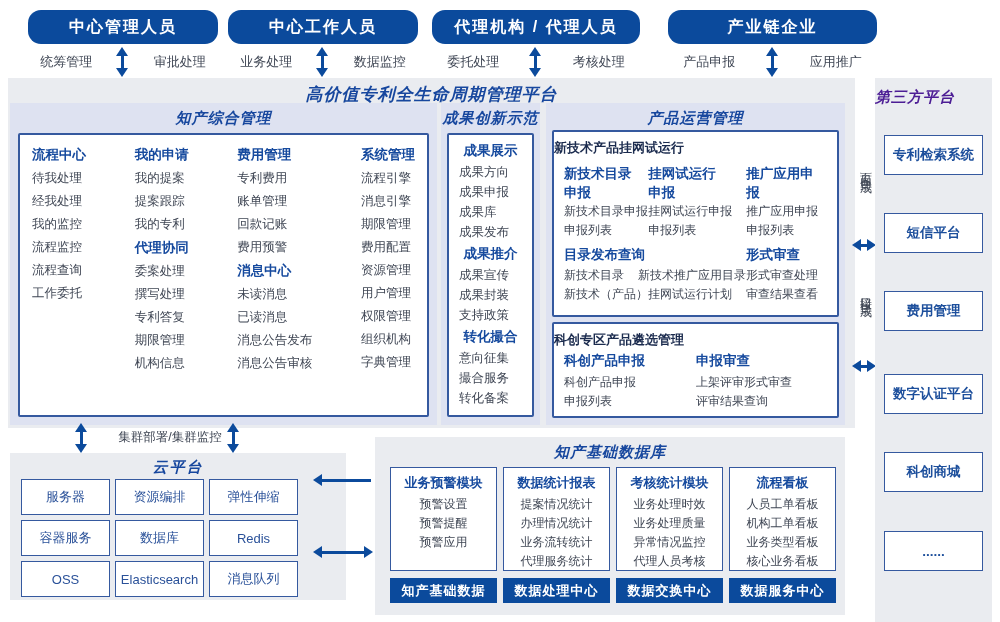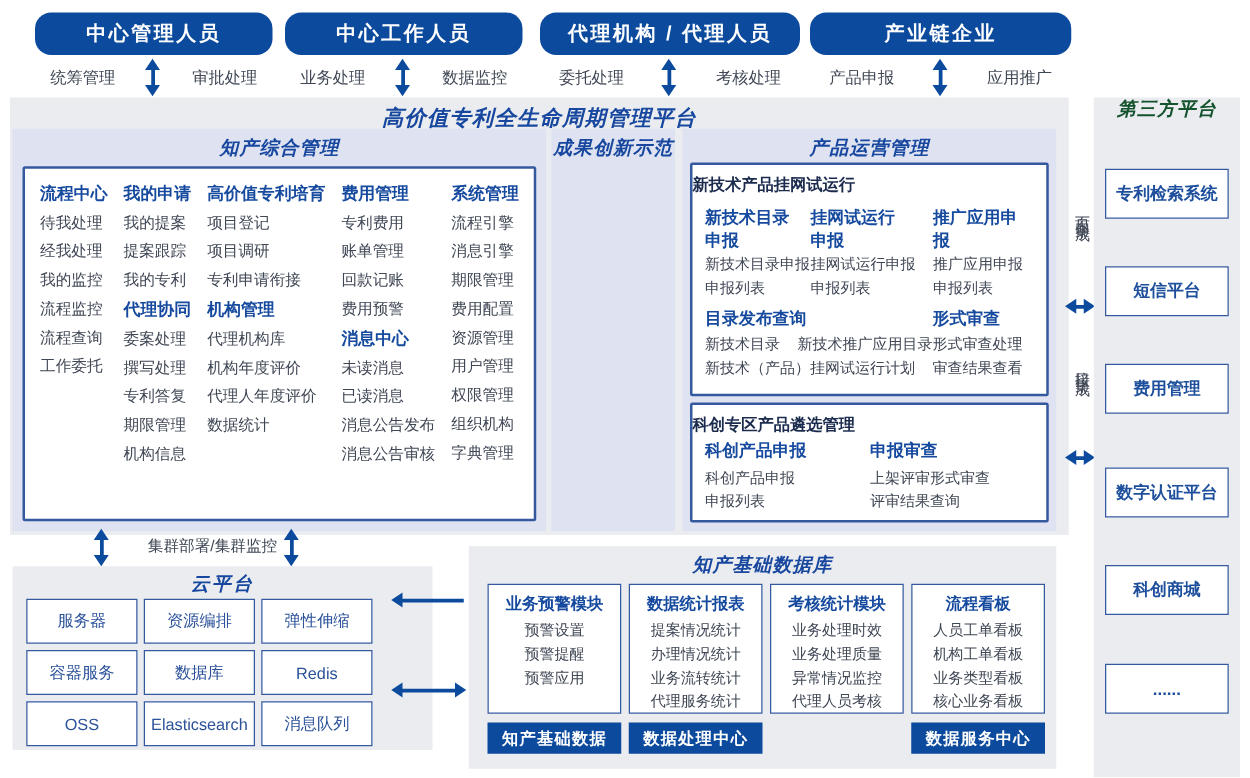--- a/index.html
+++ b/index.html
@@ -10,21 +10,21 @@
   html,body{background:#fff;}
   body{font-family:"Liberation Sans","DejaVu Sans",sans-serif;}
   .canvas{position:relative;width:1000px;height:622px;background:#fff;overflow:hidden;}
 
   
   #actors{position:absolute;inset:0;pointer-events:none;}
   .actor{position:absolute;top:10px;}
   .actor:nth-child(1){left:28px;width:190px;}
   .actor:nth-child(2){left:228px;width:190px;}
   .actor:nth-child(3){left:432px;width:208px;}
-  .actor:nth-child(4){left:648px;width:209px;}
+  .actor:nth-child(4){left:668px;width:209px;}
   .actor-bar{height:34px;background:var(--blue);color:#fff;font-weight:bold;font-size:16px;
     display:flex;align-items:center;justify-content:center;letter-spacing:2px;border-radius:13px;}
   .actor-sub{height:32px;display:flex;align-items:center;justify-content:space-around;margin-top:2px;}
   .actor-fn{font-size:13px;color:var(--body);}
 
   
   .varrow{width:13px;}
   .varrow i{position:absolute;left:5px;top:7px;bottom:7px;width:3px;background:var(--blue);}
   .varrow:before,.varrow:after{content:"";position:absolute;left:0;
     border-left:6.5px solid transparent;border-right:6.5px solid transparent;}
@@ -77,22 +77,22 @@
   .boxB .gitem{line-height:19px;font-size:12px;}
 
   
   .vtext{position:absolute;writing-mode:vertical-rl;font-size:12px;color:var(--body);
     letter-spacing:3px;left:857px;}
   #int-page{top:163px;height:72px;}
   #int-api{top:287px;height:72px;}
 
   
   .third-party{position:absolute;left:875px;top:78px;width:117px;height:544px;background:var(--gray);}
-  .tp-title{text-align:center;font-size:15px;font-weight:bold;font-style:italic;color:#14532d;
-    letter-spacing:1px;}
+  .tp-title{text-align:left;font-size:15px;font-weight:bold;font-style:italic;color:#4c1d95;
+    padding-top:10px;letter-spacing:1px;}
   .tp-box{position:absolute;left:9px;width:99px;height:40px;background:#fff;border:1.5px solid var(--bd);
     display:flex;align-items:center;justify-content:center;font-size:13.5px;color:#1d4f9c;font-weight:bold;}
   .tp-box:nth-of-type(1){top:57px;} .tp-box:nth-of-type(2){top:135px;}
   .tp-box:nth-of-type(3){top:213px;} .tp-box:nth-of-type(4){top:296px;}
   .tp-box:nth-of-type(5){top:374px;} .tp-box:nth-of-type(6){top:453px;}
 
   
   .cluster-label{position:absolute;left:100px;top:429px;width:140px;text-align:center;
     font-size:12.5px;color:var(--body);}
 
@@ -188,31 +188,20 @@
           <div class="gitem">提案跟踪</div>
           <div class="gitem">我的专利</div>
           <div class="ghead">代理协同</div>
           <div class="gitem">委案处理</div>
           <div class="gitem">撰写处理</div>
           <div class="gitem">专利答复</div>
           <div class="gitem">期限管理</div>
           <div class="gitem">机构信息</div>
         </div>
         <div class="mcol">
-          <div class="ghead">高价值专利培育</div>
-          <div class="gitem">项目登记</div>
-          <div class="gitem">项目调研</div>
-          <div class="gitem">专利申请衔接</div>
-          <div class="ghead">机构管理</div>
-          <div class="gitem">代理机构库</div>
-          <div class="gitem">机构年度评价</div>
-          <div class="gitem">代理人年度评价</div>
-          <div class="gitem">数据统计</div>
-        </div>
-        <div class="mcol">
           <div class="ghead">费用管理</div>
           <div class="gitem">专利费用</div>
           <div class="gitem">账单管理</div>
           <div class="gitem">回款记账</div>
           <div class="gitem">费用预警</div>
           <div class="ghead">消息中心</div>
           <div class="gitem">未读消息</div>
           <div class="gitem">已读消息</div>
           <div class="gitem">消息公告发布</div>
           <div class="gitem">消息公告审核</div>
@@ -227,20 +216,35 @@
           <div class="gitem">用户管理</div>
           <div class="gitem">权限管理</div>
           <div class="gitem">组织机构</div>
           <div class="gitem">字典管理</div>
         </div>
       </div>
   </div>
 
   <div class="section sec2">
     <div class="section-title">成果创新示范</div>
+    <div class="inner-box" id="sec2-groups">
+        <div class="ghead">成果展示</div>
+        <div class="gitem">成果方向</div>
+        <div class="gitem">成果申报</div>
+        <div class="gitem">成果库</div>
+        <div class="gitem">成果发布</div>
+        <div class="ghead">成果推介</div>
+        <div class="gitem">成果宣传</div>
+        <div class="gitem">成果封装</div>
+        <div class="gitem">支持政策</div>
+        <div class="ghead">转化撮合</div>
+        <div class="gitem">意向征集</div>
+        <div class="gitem">撮合服务</div>
+        <div class="gitem">转化备案</div>
+      </div>
   </div>
 
   <div class="section sec3">
     <div class="section-title">产品运营管理</div>
     <div class="inner-box boxA">
       <div class="sub-title">新技术产品挂网试运行</div>
       <div class="rowflex" id="boxA-row1">
           <div class="pcol pcol1">
             <div class="ghead">新技术目录
 申报</div>
@@ -368,20 +372,21 @@
           <div class="dl-footer">数据处理中心</div>
         </div>
         <div class="dl-mod">
           <div class="dl-box">
             <div class="dl-head">考核统计模块</div>
             <div class="dl-item">业务处理时效</div>
             <div class="dl-item">业务处理质量</div>
             <div class="dl-item">异常情况监控</div>
             <div class="dl-item">代理人员考核</div>
           </div>
+          <div class="dl-footer">数据交换中心</div>
         </div>
         <div class="dl-mod">
           <div class="dl-box">
             <div class="dl-head">流程看板</div>
             <div class="dl-item">人员工单看板</div>
             <div class="dl-item">机构工单看板</div>
             <div class="dl-item">业务类型看板</div>
             <div class="dl-item">核心业务看板</div>
           </div>
           <div class="dl-footer">数据服务中心</div>

